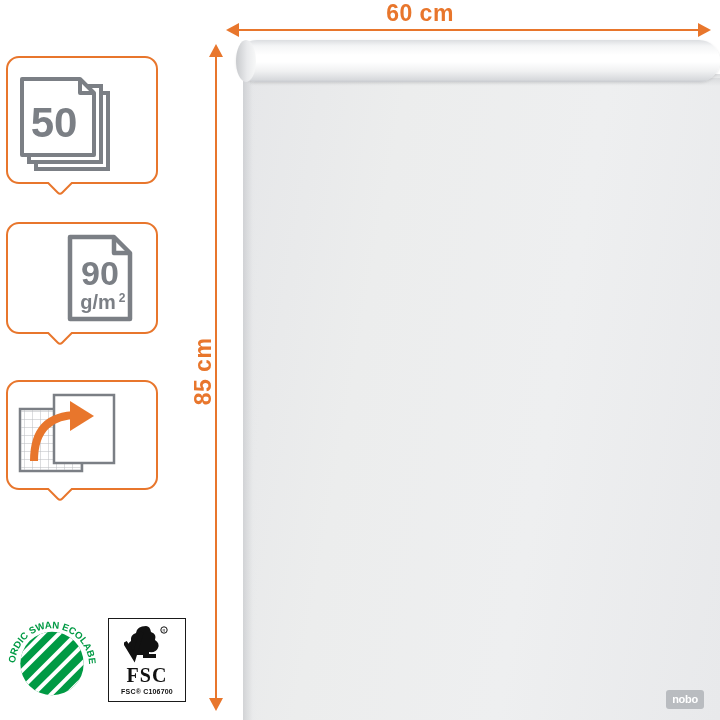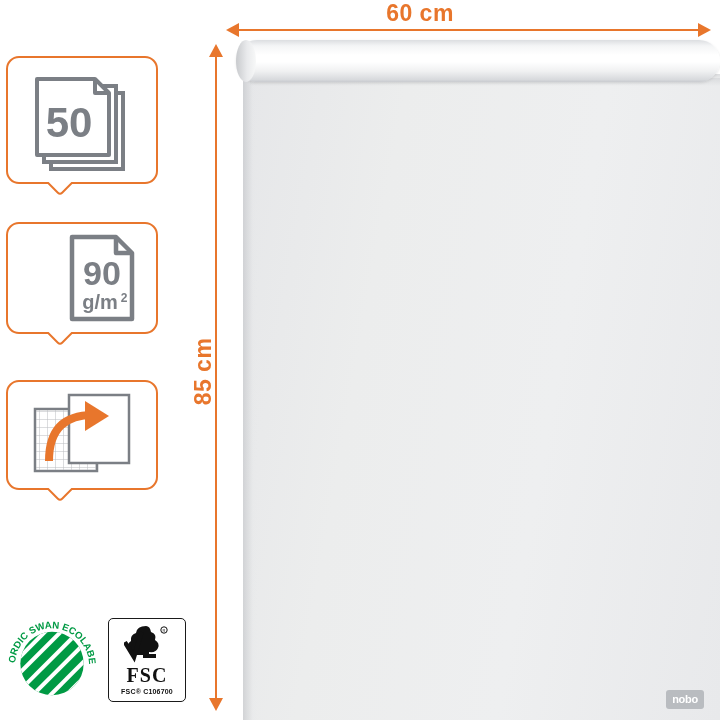--- a/index.html
+++ b/index.html
@@ -158,21 +158,20 @@
     background: #ffffff;
     border: 2px solid #e8762c;
     border-radius: 4px;
     transform: rotate(45deg);
   }
   .callout-inner {
     width: 100%;
     height: 100%;
     display: flex;
     align-items: center;
-    justify-content: center;
   }
 
   #callout-pages { top: 56px;  height: 128px; }
   #tail-pages    { top: 182px; }
   #callout-weight { top: 222px; height: 112px; padding-left: 40px; }
   #tail-weight    { top: 332px; }
   #callout-grid  { top: 380px; height: 110px; }
   #tail-grid     { top: 488px; }
 
   
@@ -183,21 +182,21 @@
     width: 88px;
     height: 88px;
   }
   .fsc-logo {
     position: absolute;
     left: 108px;
     top: 618px;
     width: 78px;
     height: 84px;
     border: 1.5px solid #1a1a1a;
-    border-radius: 5px;
+    border-radius: 0;
     background: #ffffff;
     box-sizing: border-box;
     display: flex;
     flex-direction: column;
     align-items: center;
     justify-content: flex-start;
     padding-top: 5px;
   }
   .fsc-word {
     font-family: "Liberation Serif", serif;

